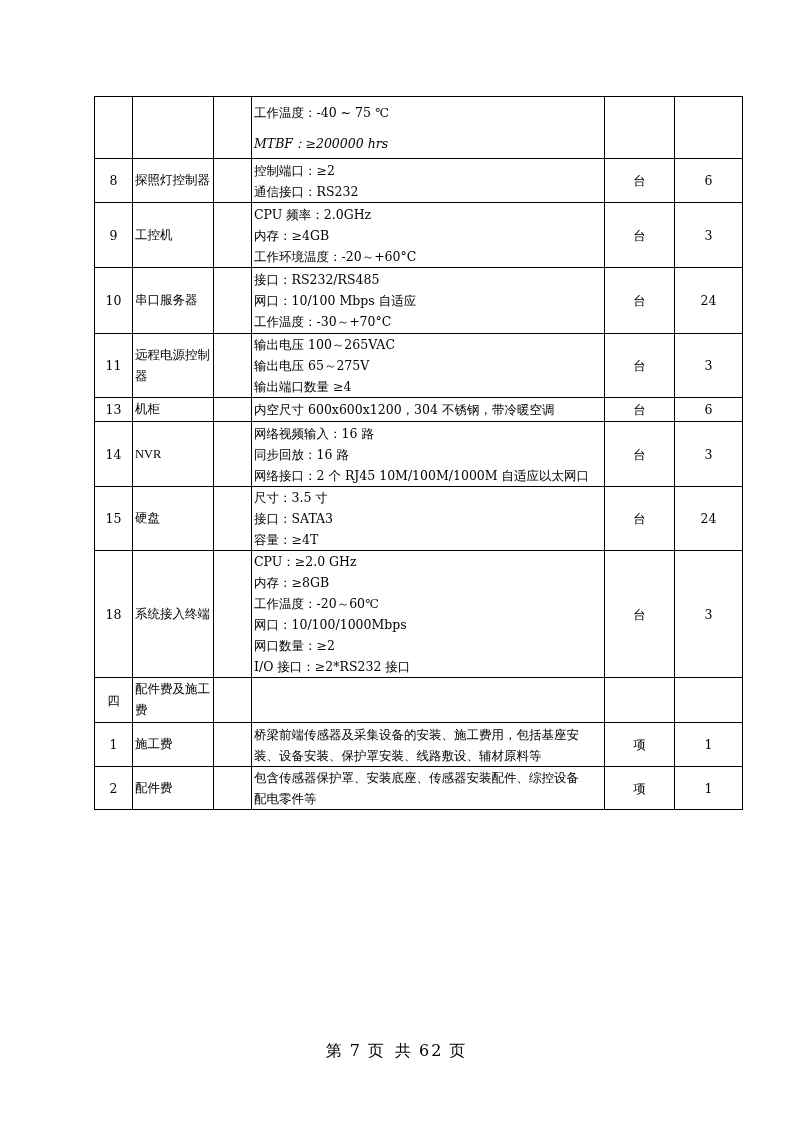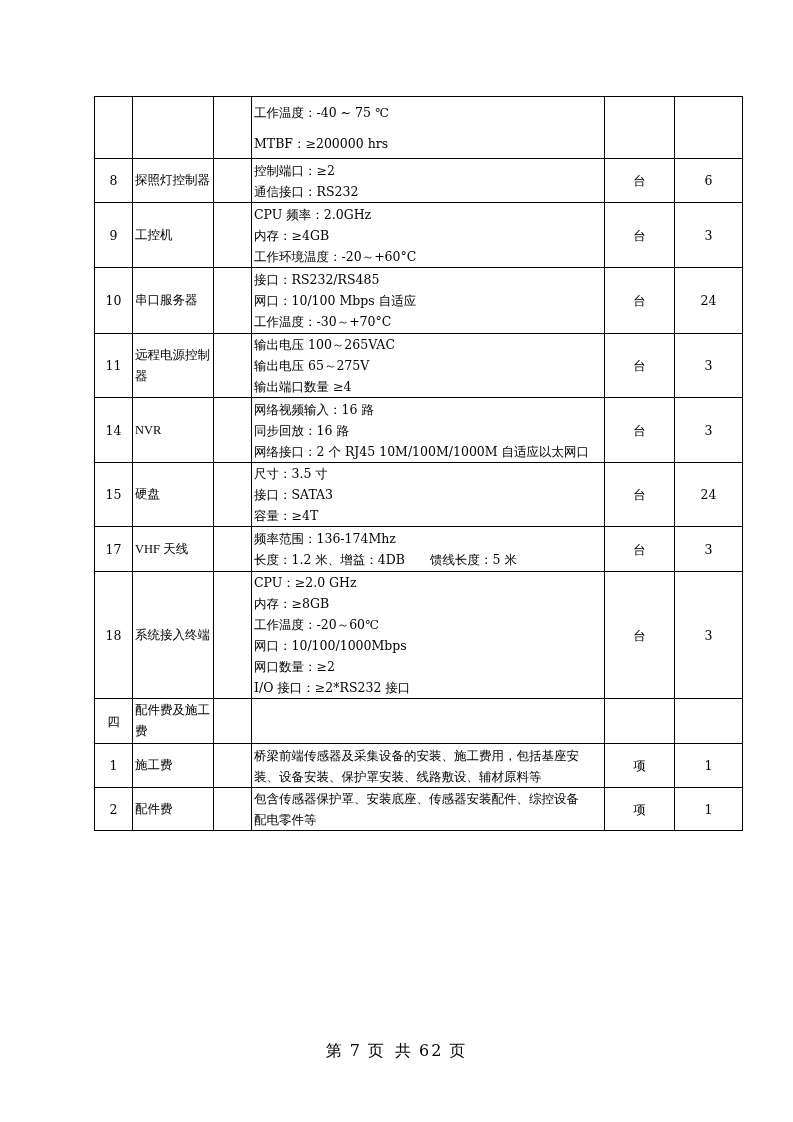--- a/index.html
+++ b/index.html
@@ -25,21 +25,21 @@
 
 <div class="page">
   <table class="spec">
     <tbody id="spec-body">
         <tr style="height: 62px; margin-left: 16px;">
           <td class="c-no"></td>
           <td class="c-name"></td>
           <td class="c-brand"></td>
           <td class="c-spec">
             <span class="spec-line">工作温度：-40 ~ 75 ℃</span>
-            <span class="spec-line" style="margin-top: 10px;">MTBF：≥200000 hrs</span>
+            <span class="spec-line" style="margin-top: 10px; font-style: italic;">MTBF：≥200000 hrs</span>
           </td>
           <td class="c-unit"></td>
           <td class="c-qty"></td>
         </tr>
         <tr style="height: 44px;">
           <td class="c-no">8</td>
           <td class="c-name">探照灯控制器</td>
           <td class="c-brand"></td>
           <td class="c-spec">
             <span class="spec-line">控制端口：≥2</span>
@@ -77,20 +77,30 @@
           <td class="c-name">远程电源控制器</td>
           <td class="c-brand"></td>
           <td class="c-spec">
             <span class="spec-line">输出电压 100～265VAC</span>
             <span class="spec-line">输出电压 65～275V</span>
             <span class="spec-line">输出端口数量 ≥4</span>
           </td>
           <td class="c-unit">台</td>
           <td class="c-qty">3</td>
         </tr>
+        <tr style="height: 24px;">
+          <td class="c-no">13</td>
+          <td class="c-name">机柜</td>
+          <td class="c-brand"></td>
+          <td class="c-spec">
+            <span class="spec-line">内空尺寸 600x600x1200，304 不锈钢，带冷暖空调</span>
+          </td>
+          <td class="c-unit">台</td>
+          <td class="c-qty">6</td>
+        </tr>
         <tr style="height: 65px;">
           <td class="c-no">14</td>
           <td class="c-name">NVR</td>
           <td class="c-brand"></td>
           <td class="c-spec">
             <span class="spec-line">网络视频输入：16 路</span>
             <span class="spec-line">同步回放：16 路</span>
             <span class="spec-line">网络接口：2 个 RJ45 10M/100M/1000M 自适应以太网口</span>
           </td>
           <td class="c-unit">台</td>
@@ -100,31 +110,20 @@
           <td class="c-no">15</td>
           <td class="c-name">硬盘</td>
           <td class="c-brand"></td>
           <td class="c-spec">
             <span class="spec-line">尺寸：3.5 寸</span>
             <span class="spec-line">接口：SATA3</span>
             <span class="spec-line">容量：≥4T</span>
           </td>
           <td class="c-unit">台</td>
           <td class="c-qty">24</td>
-        </tr>
-        <tr style="height: 45px;">
-          <td class="c-no">17</td>
-          <td class="c-name">VHF 天线</td>
-          <td class="c-brand"></td>
-          <td class="c-spec">
-            <span class="spec-line">频率范围：136-174Mhz</span>
-            <span class="spec-line">长度：1.2 米、增益：4DB　　馈线长度：5 米</span>
-          </td>
-          <td class="c-unit">台</td>
-          <td class="c-qty">3</td>
         </tr>
         <tr style="height: 126px;">
           <td class="c-no">18</td>
           <td class="c-name">系统接入终端</td>
           <td class="c-brand"></td>
           <td class="c-spec">
             <span class="spec-line">CPU：≥2.0 GHz</span>
             <span class="spec-line">内存：≥8GB</span>
             <span class="spec-line">工作温度：-20～60℃</span>
             <span class="spec-line">网口：10/100/1000Mbps</span>

